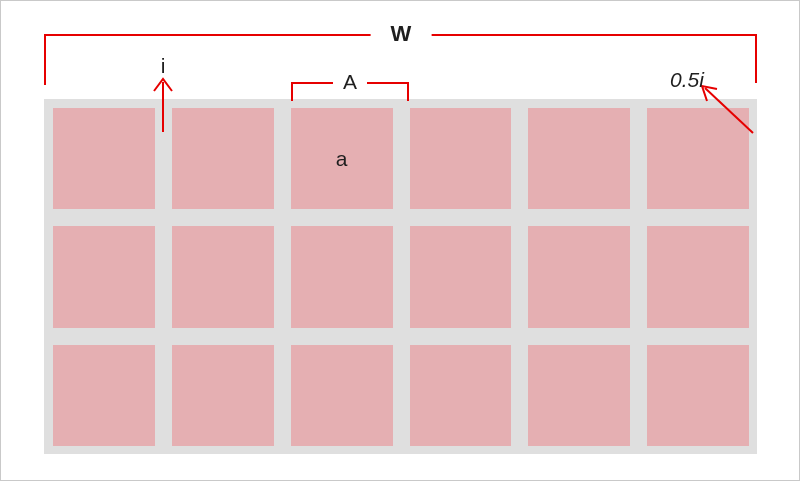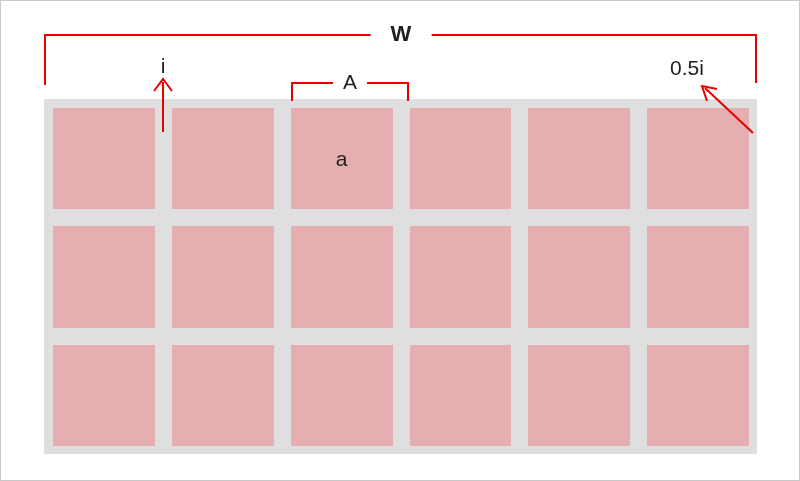--- a/index.html
+++ b/index.html
@@ -76,21 +76,22 @@
     left: 349px;
     top: 81px;
     padding: 2px 10px;
   }
   .label-gap {
     left: 162px;
     top: 65px;
   }
   .label-halfgap {
     left: 686px;
-    top: 67px;
+    top: 79px;
+    font-style: italic;
   }
 </style>
 </head>
 <body>
 
 <div class="canvas">
 
   <div class="panel-area">
     <div class="cell"></div>
     <div class="cell"></div>

